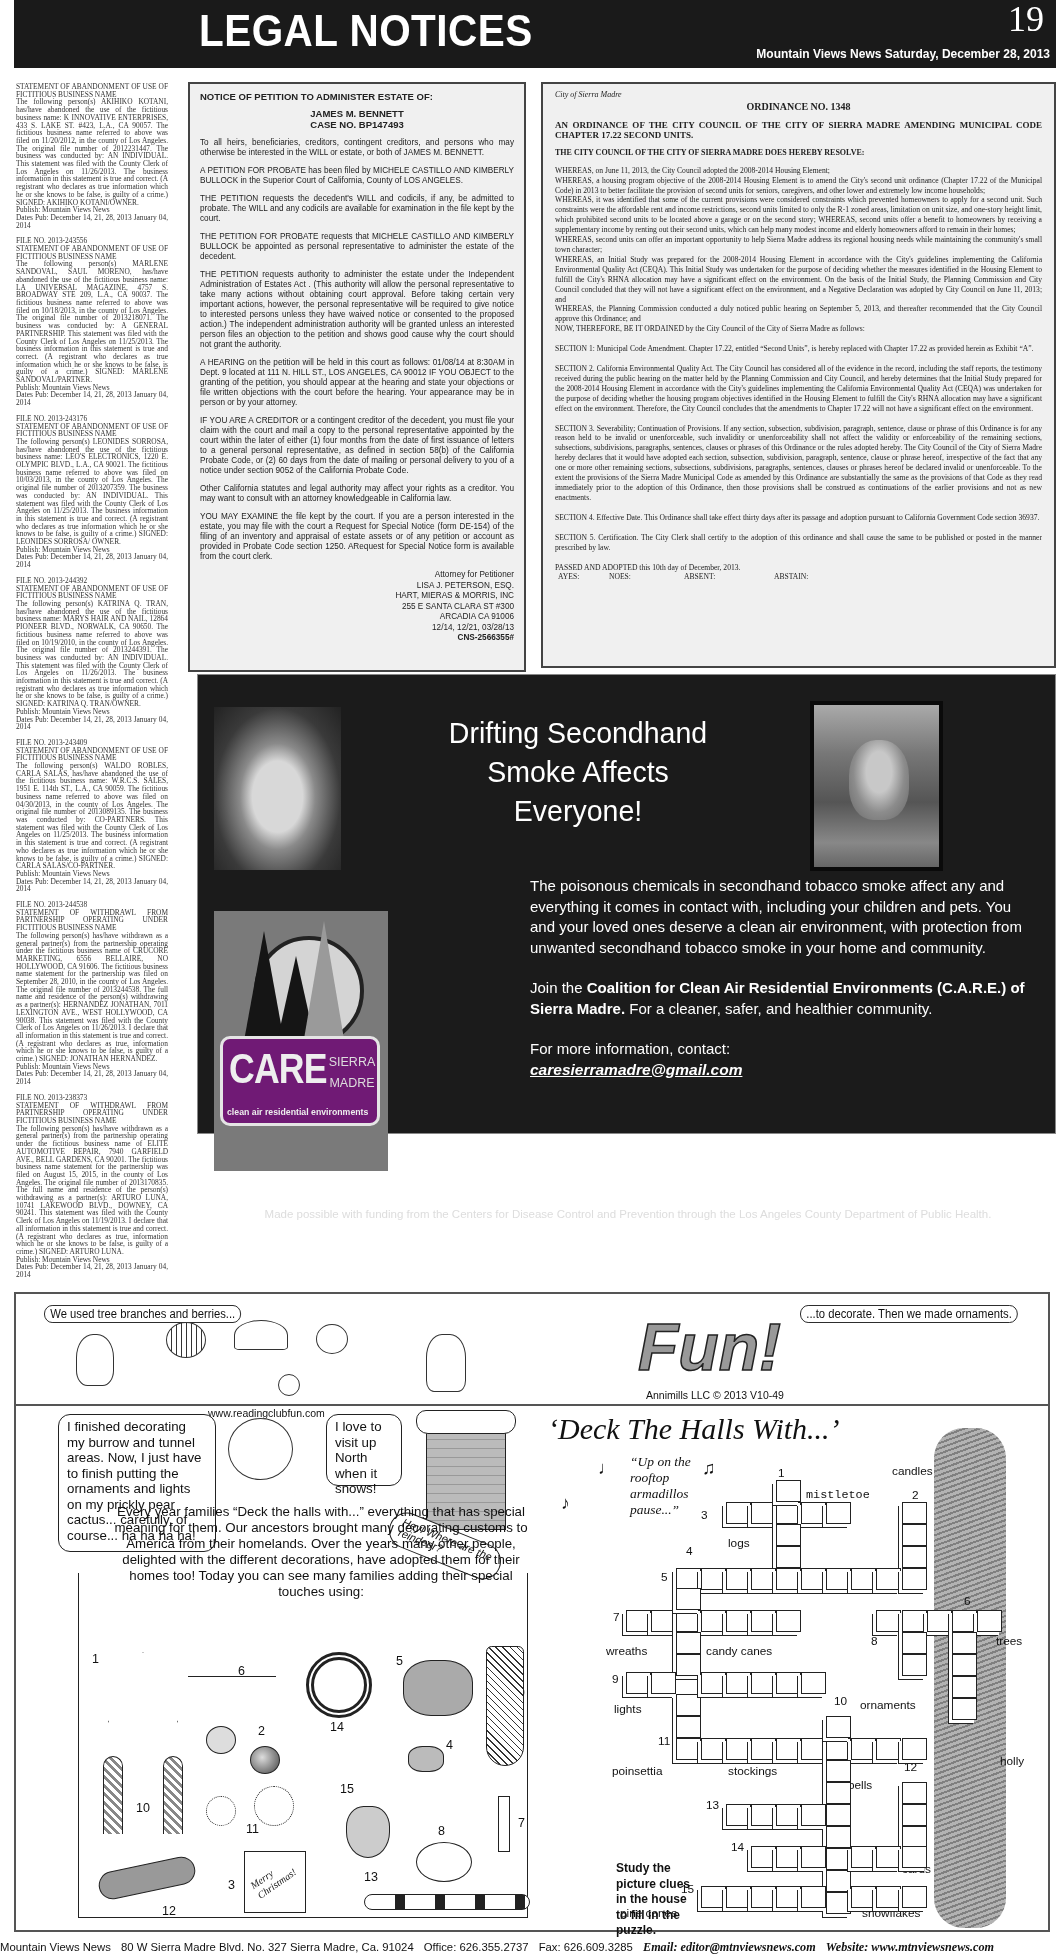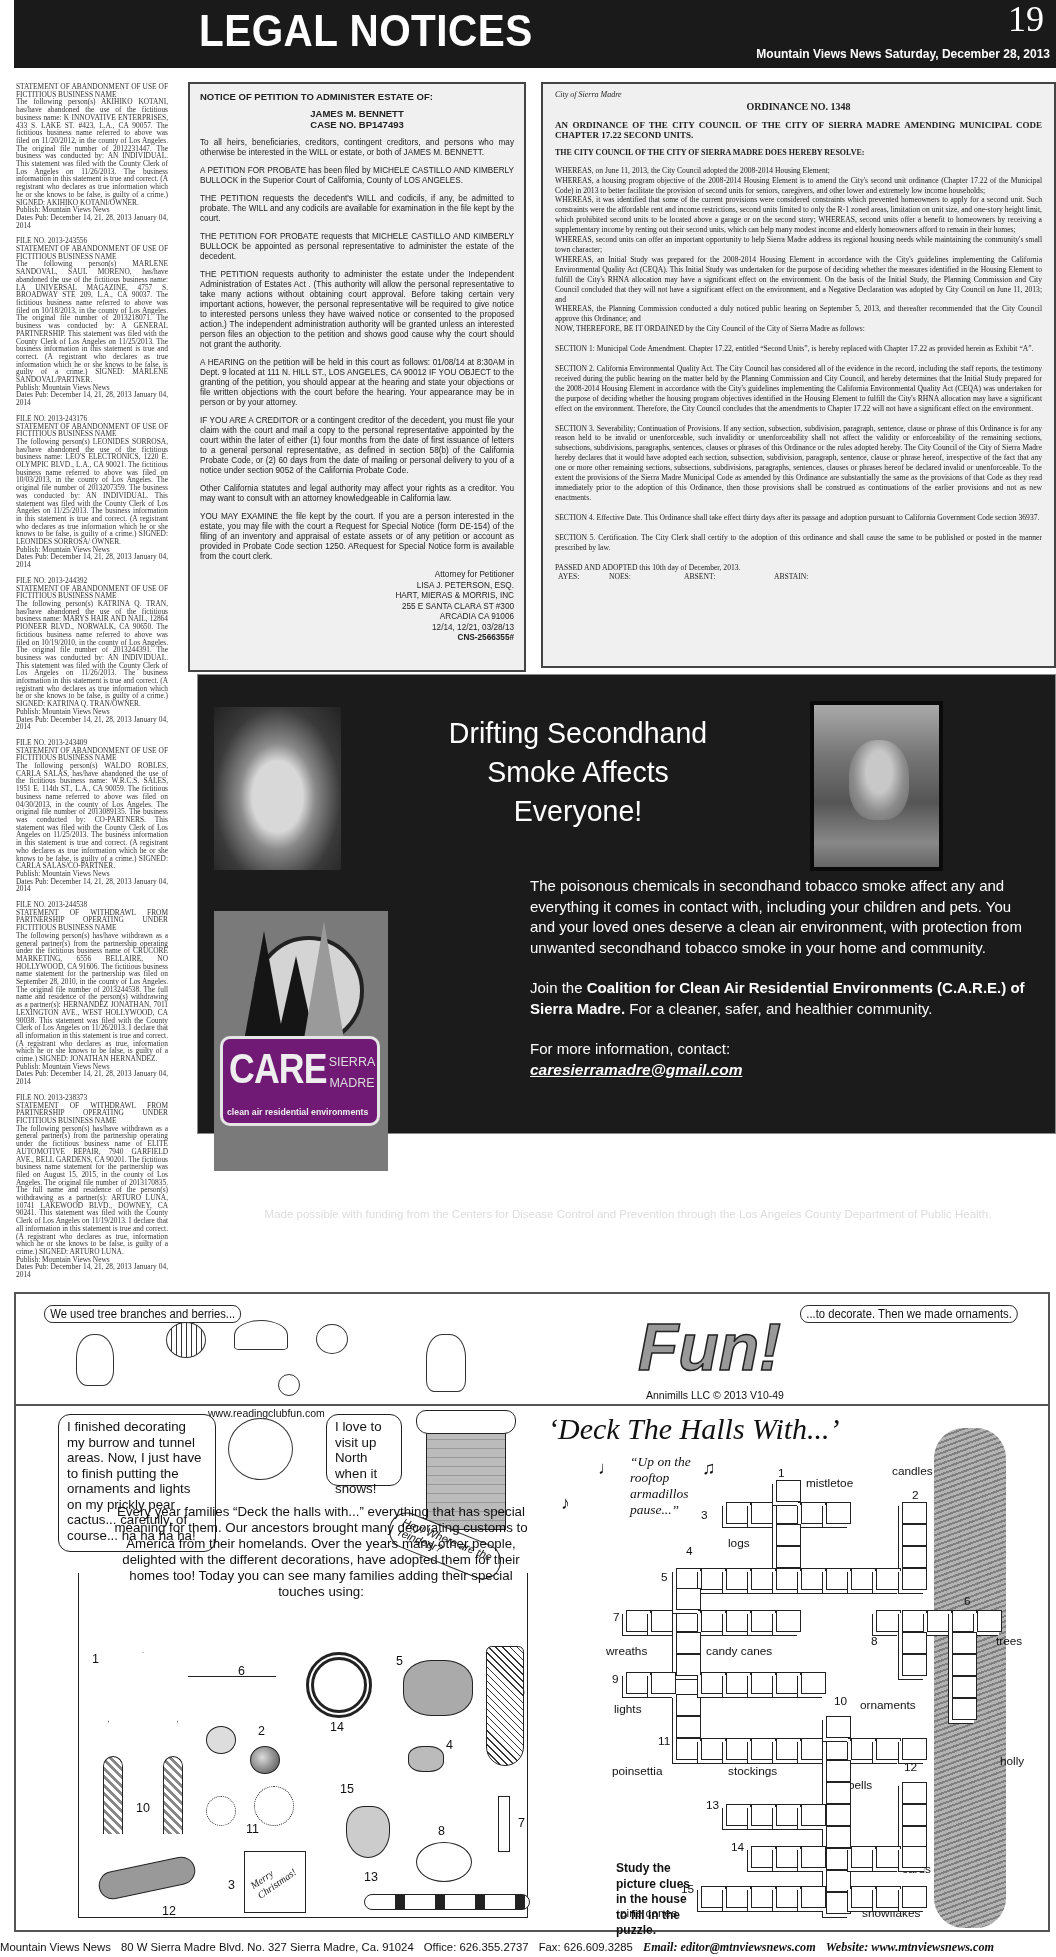--- a/index.html
+++ b/index.html
@@ -300,21 +300,21 @@
       <div class="icon-shape" style="left:286px;top:248px;width:166px;height:16px;border-radius:8px;background:repeating-linear-gradient(90deg,#fff 0 30px,#222 30px 40px);"></div>
     </div>
 
     <div class="deck-title">‘Deck The Halls With...’</div>
     <div class="note" style="left:582px;top:50px;">♩</div>
     <div class="note" style="left:545px;top:85px;">♪</div>
     <div class="note" style="left:686px;top:50px;">♫</div>
     <div class="song" style="width:80px;">“Up on the rooftop armadillos pause...”</div>
     <div class="garland"></div>
 
-    <span class="word" style="left:790px;top:68px;">mistletoe</span>
+    <span class="word" style="left:790px;top:80px;font-family:Liberation Mono, monospace;">mistletoe</span>
     <span class="word" style="left:876px;top:56px;">candles</span>
     <span class="word" style="left:712px;top:128px;">logs</span>
     <span class="word" style="left:590px;top:236px;">wreaths</span>
     <span class="word" style="left:690px;top:236px;">candy canes</span>
     <span class="word" style="left:980px;top:226px;">trees</span>
     <span class="word" style="left:598px;top:294px;">lights</span>
     <span class="word" style="left:844px;top:290px;">ornaments</span>
     <span class="word" style="left:596px;top:356px;">poinsettia</span>
     <span class="word" style="left:712px;top:356px;">stockings</span>
     <span class="word" style="left:832px;top:370px;">bells</span>

